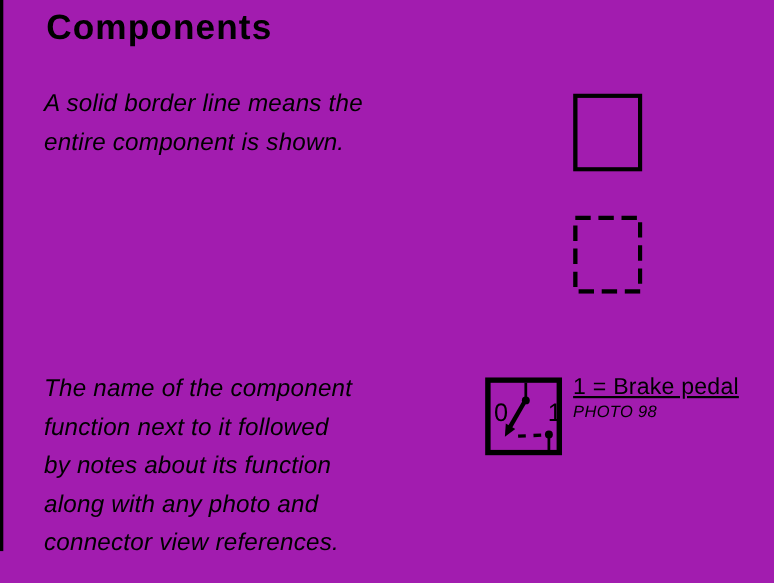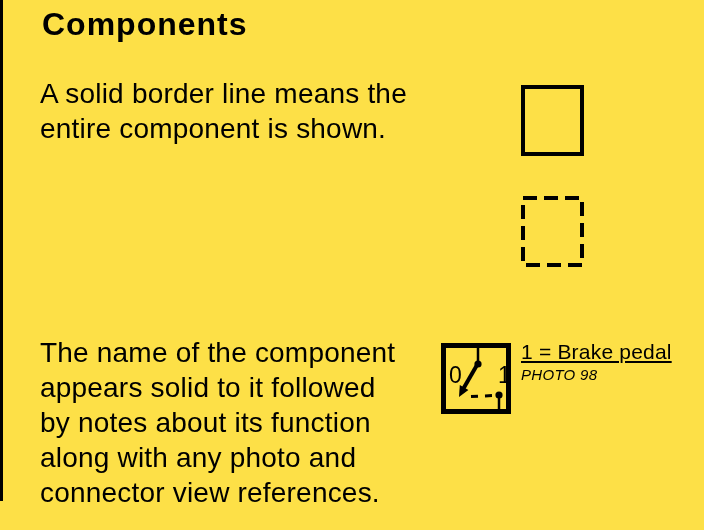--- a/index.html
+++ b/index.html
@@ -1,20 +1,20 @@
 <!DOCTYPE html>
 <html><head>
 <meta charset="utf-8">
 <style>
   html, body { margin: 0; padding: 0; background: #ffffff; }
   .page {
     position: relative;
     width: 704px;
     height: 530px;
-    background: #fde047;
+    background: #a21caf;
     color: #000000;
     font-family: "Liberation Sans", "DejaVu Sans", sans-serif;
     overflow: hidden;
   }
   .edge-strip {
     position: absolute;
     left: 0; top: 0;
     width: 3px; height: 501px;
     background: #000000;
   }
@@ -24,24 +24,25 @@
     margin: 0;
     font-size: 32px;
     font-weight: bold;
     letter-spacing: 1px;
     white-space: pre-line;
   }
   .para {
     position: absolute;
     left: 40px;
     margin: 0;
-    font-size: 28px;
+    font-size: 22px;
     line-height: 35px;
     letter-spacing: 0.2px;
     white-space: pre-line;
+    font-style: italic;
   }
   .para-1 { top: 76px; }
   .para-2 { top: 189px; }
   .para-3 { top: 335px; }
   .solid-box  { position: absolute; left: 521px; top: 85px; }
   .dashed-box { position: absolute; left: 521px; top: 196px; }
   .switch-svg { position: absolute; left: 441px; top: 343px; }
   .switch-svg text {
     font-family: "Liberation Sans", "DejaVu Sans", sans-serif;
     fill: #000000;
@@ -69,21 +70,21 @@
 
 <div class="page">
 
   <div class="edge-strip"></div>
 
   <h1 class="title">Components</h1>
 
   <p class="para para-1">A solid border line means the
 entire component is shown.</p>
   <p class="para para-3">The name of the component
-appears solid to it followed
+function next to it followed
 by notes about its function
 along with any photo and
 connector view references.</p>
 
   <svg class="solid-box" width="63" height="71" viewBox="0 0 63 71">
     <rect x="2" y="2" width="59" height="67" fill="none" stroke="#000000" stroke-width="4"></rect>
   </svg>
 
   <svg class="dashed-box" width="63" height="71" viewBox="0 0 63 71">
     <rect x="2" y="2" width="59" height="67" fill="none" stroke="#000000" stroke-width="4" stroke-dasharray="14 7"></rect>

